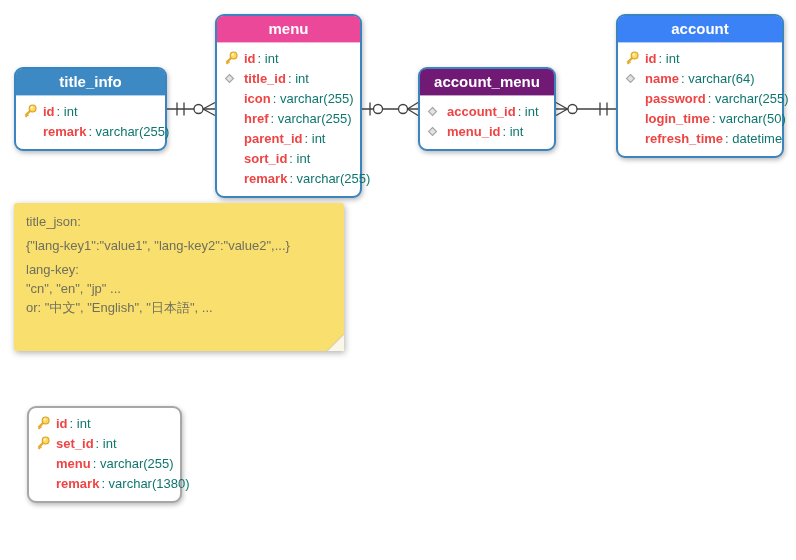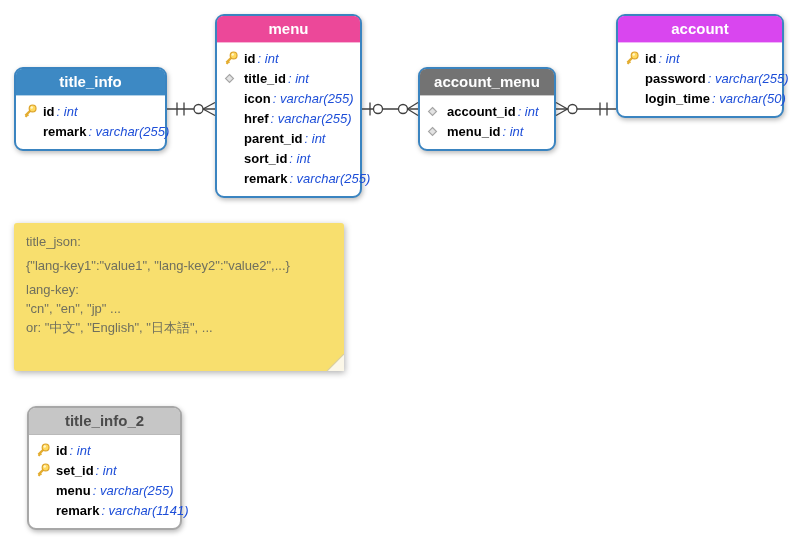--- a/index.html
+++ b/index.html
@@ -15,22 +15,22 @@
   .tbl-header{
     height:26px;line-height:26px;text-align:center;color:#fff;
     font-size:15px;font-weight:bold;border-radius:6px 6px 0 0;
     border-bottom:1px solid rgba(255,255,255,.6);
   }
   .tbl.gray{border-color:#a7a7a7;}
   .tbl.gray .tbl-header{color:#4b4b4b;border-bottom:1px solid #b9b9b9;}
   .tbl-rows{padding:5px 0 8px 0;}
   .row{height:20px;display:flex;align-items:center;padding:0 8px 0 7px;font-size:13px;white-space:nowrap;}
   .cicon{flex:0 0 20px;width:20px;display:flex;align-items:center;}
-  .cname{color:#000000;font-weight:bold;}
-  .ctype{color:#1d4ed8;margin-left:2px;font-style:italic;}
+  .cname{color:#ef4444;font-weight:bold;}
+  .ctype{color:#0f766e;margin-left:2px;}
   
   .conn{position:absolute;overflow:visible;}
   .cline{stroke:#3f3f3f;stroke-width:1.3;fill:none;}
   .ccircle{stroke:#3f3f3f;stroke-width:1.3;fill:#ffffff;}
   
   .note{position:absolute;filter:drop-shadow(1px 2px 3px rgba(0,0,0,.30));}
   .note-body{
     width:100%;height:100%;box-sizing:border-box;padding:10px 12px;
     border-radius:3px;font-size:13px;color:#70705e;
     clip-path:polygon(0 0,100% 0,100% calc(100% - 17px),calc(100% - 17px) 100%,0 100%);
@@ -120,21 +120,21 @@
         </div>
         <div class="row">
           <span class="cicon"></span>
           <span class="cname">remark</span>
           <span class="ctype">: varchar(255)</span>
         </div>
       </div>
   </div>
 
   <div class="tbl blue" style="left:418px;top:67px;width:138px;">
-    <div class="tbl-header" style="background: #737373;">
+    <div class="tbl-header" style="background: #701a75;">
       <span>account_menu</span>
     </div>
     <div class="tbl-rows">
         <div class="row">
           <span class="cicon">
             <svg width="11" height="11" viewBox="0 0 11 11">
               <polygon points="5.5,1.5 9.5,5.5 5.5,9.5 1.5,5.5" fill="#e3e3e3" stroke="#a5a5a5" stroke-width="1.1"></polygon>
             </svg>
           </span>
           <span class="cname">account_id</span>
@@ -146,54 +146,65 @@
               <polygon points="5.5,1.5 9.5,5.5 5.5,9.5 1.5,5.5" fill="#e3e3e3" stroke="#a5a5a5" stroke-width="1.1"></polygon>
             </svg>
           </span>
           <span class="cname">menu_id</span>
           <span class="ctype">: int</span>
         </div>
       </div>
   </div>
 
   <div class="tbl blue" style="left:616px;top:14px;width:168px;">
-    <div class="tbl-header" style="background: #d946ef;">
+    <div class="tbl-header" style="background: #3b82f6;">
       <span>account</span>
     </div>
     <div class="tbl-rows">
         <div class="row">
           <span class="cicon">
             <svg width="14" height="14" viewBox="0 0 14 14">
               <line x1="9" y1="5" x2="2.4" y2="11.6" stroke="#e3ac2f" stroke-width="2.2"></line>
               <line x1="3.8" y1="10.2" x2="5.4" y2="11.8" stroke="#e3ac2f" stroke-width="1.7"></line>
               <line x1="2.4" y1="11.6" x2="3.8" y2="13" stroke="#e3ac2f" stroke-width="1.7"></line>
               <circle cx="9.6" cy="4.4" r="3.4" fill="#ffd95e" stroke="#dca32a" stroke-width="1.2"></circle>
               <circle cx="8.7" cy="3.5" r="1.2" fill="#fff6cd"></circle>
             </svg>
           </span>
           <span class="cname">id</span>
           <span class="ctype">: int</span>
+        </div>
+        <div class="row">
+          <span class="cicon">
+            <svg width="11" height="11" viewBox="0 0 11 11">
+              <polygon points="5.5,1.5 9.5,5.5 5.5,9.5 1.5,5.5" fill="#e3e3e3" stroke="#a5a5a5" stroke-width="1.1"></polygon>
+            </svg>
+          </span>
+          <span class="cname">name</span>
+          <span class="ctype">: varchar(64)</span>
         </div>
         <div class="row">
           <span class="cicon"></span>
           <span class="cname">password</span>
           <span class="ctype">: varchar(255)</span>
         </div>
         <div class="row">
           <span class="cicon"></span>
           <span class="cname">login_time</span>
           <span class="ctype">: varchar(50)</span>
         </div>
+        <div class="row">
+          <span class="cicon"></span>
+          <span class="cname">refresh_time</span>
+          <span class="ctype">: datetime</span>
+        </div>
       </div>
   </div>
 
   <div class="tbl gray" style="left:27px;top:406px;width:155px;">
-    <div class="tbl-header" style="background: rgb(198, 198, 198);">
-      <span>title_info_2</span>
-    </div>
     <div class="tbl-rows">
         <div class="row">
           <span class="cicon">
             <svg width="14" height="14" viewBox="0 0 14 14">
               <line x1="9" y1="5" x2="2.4" y2="11.6" stroke="#e3ac2f" stroke-width="2.2"></line>
               <line x1="3.8" y1="10.2" x2="5.4" y2="11.8" stroke="#e3ac2f" stroke-width="1.7"></line>
               <line x1="2.4" y1="11.6" x2="3.8" y2="13" stroke="#e3ac2f" stroke-width="1.7"></line>
               <circle cx="9.6" cy="4.4" r="3.4" fill="#ffd95e" stroke="#dca32a" stroke-width="1.2"></circle>
               <circle cx="8.7" cy="3.5" r="1.2" fill="#fff6cd"></circle>
             </svg>
@@ -215,21 +226,21 @@
           <span class="ctype">: int</span>
         </div>
         <div class="row">
           <span class="cicon"></span>
           <span class="cname">menu</span>
           <span class="ctype">: varchar(255)</span>
         </div>
         <div class="row">
           <span class="cicon"></span>
           <span class="cname">remark</span>
-          <span class="ctype">: varchar(1141)</span>
+          <span class="ctype">: varchar(1380)</span>
         </div>
       </div>
   </div>
 
   <svg class="conn" style="left:167px;top:95px;" width="48" height="28">
     <line class="cline" x1="0" y1="14" x2="48" y2="14"></line>
     <line class="cline" x1="10" y1="7.5" x2="10" y2="20.5"></line>
     <line class="cline" x1="17" y1="7.5" x2="17" y2="20.5"></line>
     <line class="cline" x1="36" y1="14" x2="48" y2="7.5"></line>
     <line class="cline" x1="36" y1="14" x2="48" y2="20.5"></line>
@@ -247,21 +258,21 @@
 
   <svg class="conn" style="left:556px;top:95px;" width="60" height="28">
     <line class="cline" x1="0" y1="14" x2="60" y2="14"></line>
     <line class="cline" x1="11.5" y1="14" x2="0" y2="7.5"></line>
     <line class="cline" x1="11.5" y1="14" x2="0" y2="20.5"></line>
     <line class="cline" x1="44" y1="7.5" x2="44" y2="20.5"></line>
     <line class="cline" x1="51" y1="7.5" x2="51" y2="20.5"></line>
     <circle class="ccircle" cx="16.5" cy="14" r="4.5"></circle>
   </svg>
 
-  <div class="note" style="left:14px;top:203px;width:330px;height:148px;margin-top:20px;">
+  <div class="note" style="left:14px;top:203px;width:330px;height:148px;">
     <div class="note-body" style="background: rgb(248, 223, 110);">
         <div class="note-line">title_json:</div>
         <div class="note-line">{"lang-key1":"value1", "lang-key2":"value2",...}</div>
         <div class="note-line">lang-key:</div>
         <div class="note-line">"cn", "en", "jp" ...</div>
         <div class="note-line">or: "中文", "English", "日本語", ...</div>
       </div>
     <svg class="note-fold" width="17" height="17">
       <polygon points="0,17 17,0 17,17" fill="#fbf7e8"></polygon>
       <line x1="0" y1="17" x2="17" y2="0" stroke="#d9cf9f" stroke-width="1.2"></line>

